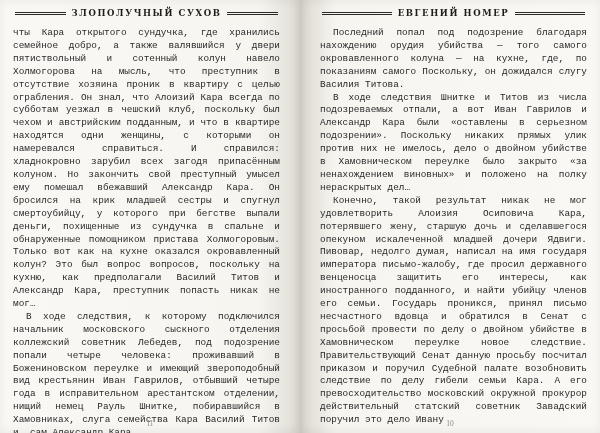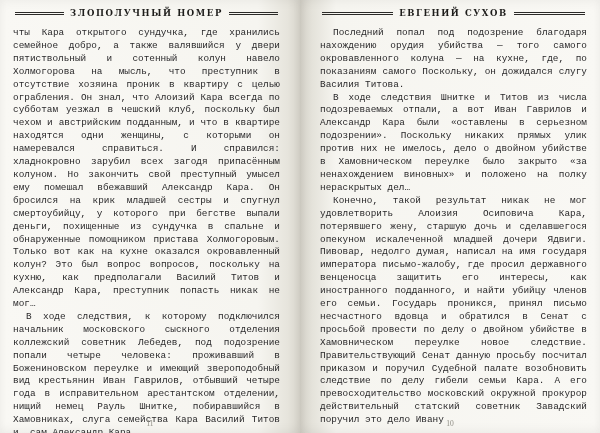--- a/index.html
+++ b/index.html
@@ -58,36 +58,36 @@
 </style>
 </head>
 <body>
 
 <div class="spread">
 
   <div class="page left">
     <div class="page-inner">
       <div class="running-head">
         <span class="head-rule"></span>
-        <span class="head-title">ЗЛОПОЛУЧНЫЙ НОМЕР</span>
+        <span class="head-title">ЗЛОПОЛУЧНЫЙ СУХОВ</span>
         <span class="head-rule"></span>
       </div>
       <div class="text">
         <p class="cont">чты Кара открытого сундучка, где хранились семейное добро, а также валявшийся у двери пятиствольный и сотенный колун навело Холмогорова на мысль, что преступник в отсутствие хозяина проник в квартиру с целью ограбления. Он знал, что Алоизий Кара всегда по субботам уезжал в чешский клуб, поскольку был чехом и австрийским подданным, и что в квартире находятся одни женщины, с которыми он намеревался справиться. И справился: хладнокровно зарубил всех загодя припасённым колуном. Но закончить свой преступный умысел ему помешал вбежавший Александр Кара. Он бросился на крик младшей сестры и спугнул смертоубийцу, у которого при бегстве выпали деньги, похищенные из сундучка в спальне и обнаруженные помощником пристава Холмогоровым. Только вот как на кухне оказался окровавленный колун? Это был вопрос вопросов, поскольку на кухню, как предполагали Василий Титов и Александр Кара, преступник попасть никак не мог…</p>
         <p class="ind">В ходе следствия, к которому подключился начальник московского сыскного отделения коллежский советник Лебедев, под подозрение попали четыре человека: проживавший в Божениновском переулке и имеющий звероподобный вид крестьянин Иван Гаврилов, отбывший четыре года в исправительном арестантском отделении, нищий немец Рауль Шнитке, побиравшийся в Хамовниках, слуга семейства Кара Василий Титов и… сам Александр Кара.</p>
       </div>
     </div>
     <div class="folio">11</div>
   </div>
 
   <div class="page right">
     <div class="page-inner">
       <div class="running-head">
         <span class="head-rule"></span>
-        <span class="head-title">ЕВГЕНИЙ СУХОВ</span>
+        <span class="head-title">ЕВГЕНИЙ НОМЕР</span>
         <span class="head-rule"></span>
       </div>
       <div class="text">
         <p class="ind">Последний попал под подозрение благодаря нахождению орудия убийства — того самого окровавленного колуна — на кухне, где, по показаниям самого Поскольку, он дожидался слугу Василия Титова.</p>
         <p class="ind">В ходе следствия Шнитке и Титов из числа подозреваемых отпали, а вот Иван Гаврилов и Александр Кара были «оставлены в серьезном подозрении». Поскольку никаких прямых улик против них не имелось, дело о двойном убийстве в Хамовническом переулке было закрыто «за ненахождением виновных» и положено на полку нераскрытых дел…</p>
         <p class="ind">Конечно, такой результат никак не мог удовлетворить Алоизия Осиповича Кара, потерявшего жену, старшую дочь и сделавшегося опекуном искалеченной младшей дочери Ядвиги. Пивовар, недолго думая, написал на имя государя императора письмо-жалобу, где просил державного венценосца защитить его интересы, как иностранного подданного, и найти убийцу членов его семьи. Государь проникся, принял письмо несчастного вдовца и обратился в Сенат с просьбой провести по делу о двойном убийстве в Хамовническом переулке новое следствие. Правительствующий Сенат данную просьбу посчитал приказом и поручил Судебной палате возобновить следствие по делу гибели семьи Кара. А его превосходительство московский окружной прокурор действительный статский советник Завадский поручил это дело Ивану</p>
       </div>
     </div>
     <div class="folio">10</div>
   </div>

